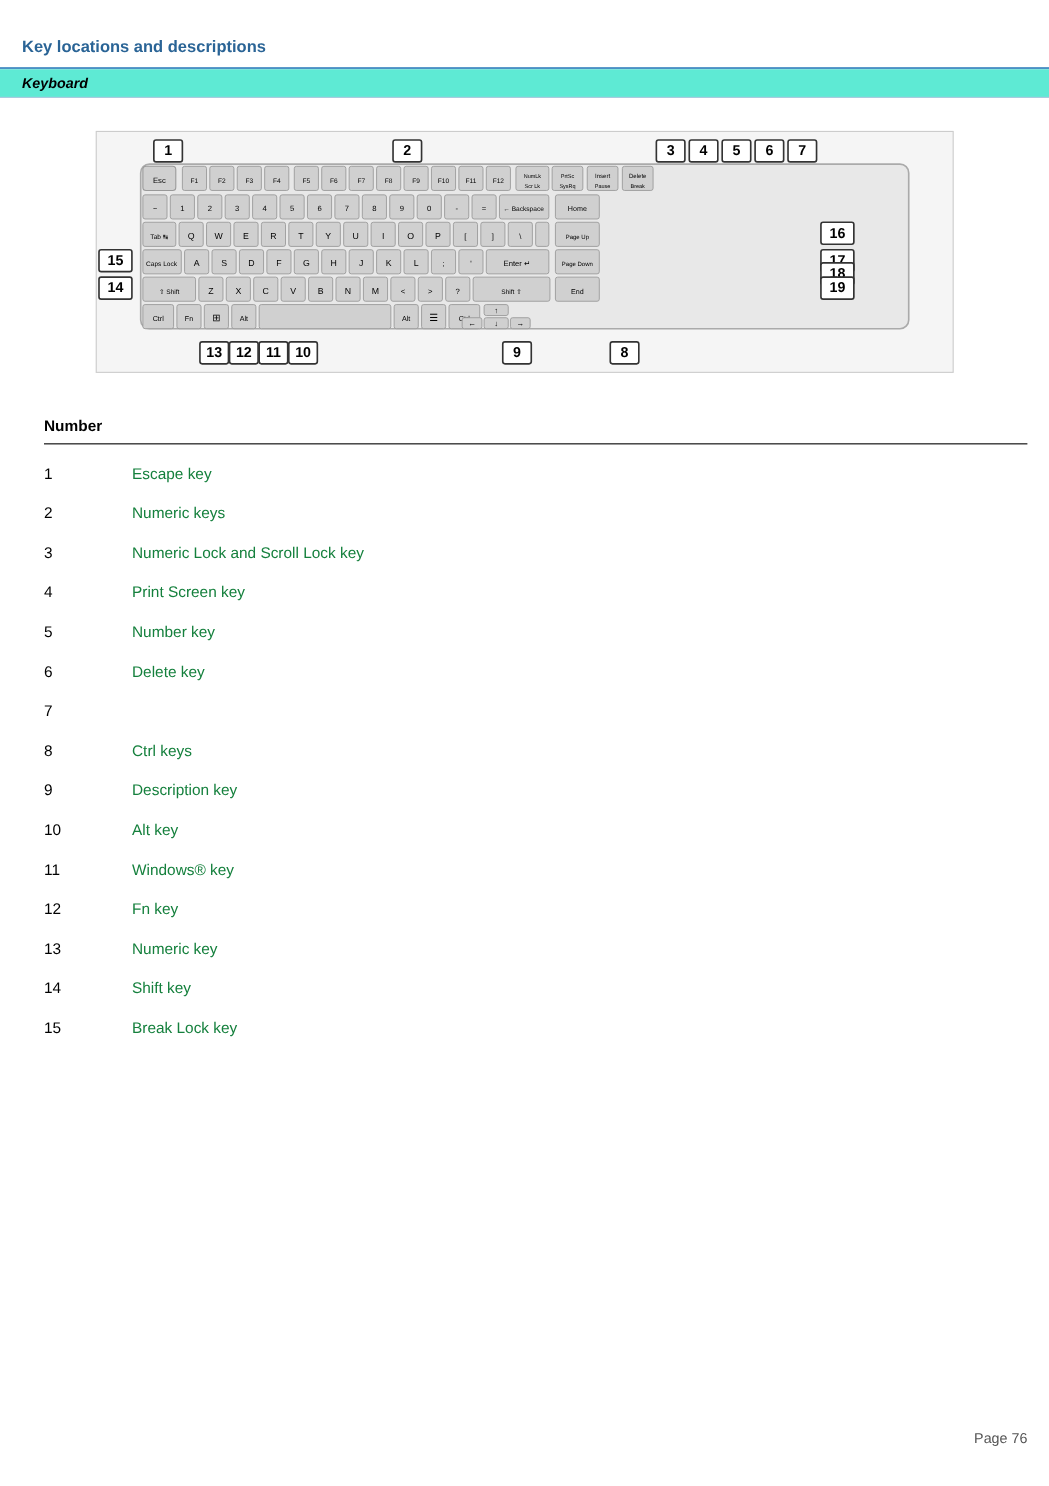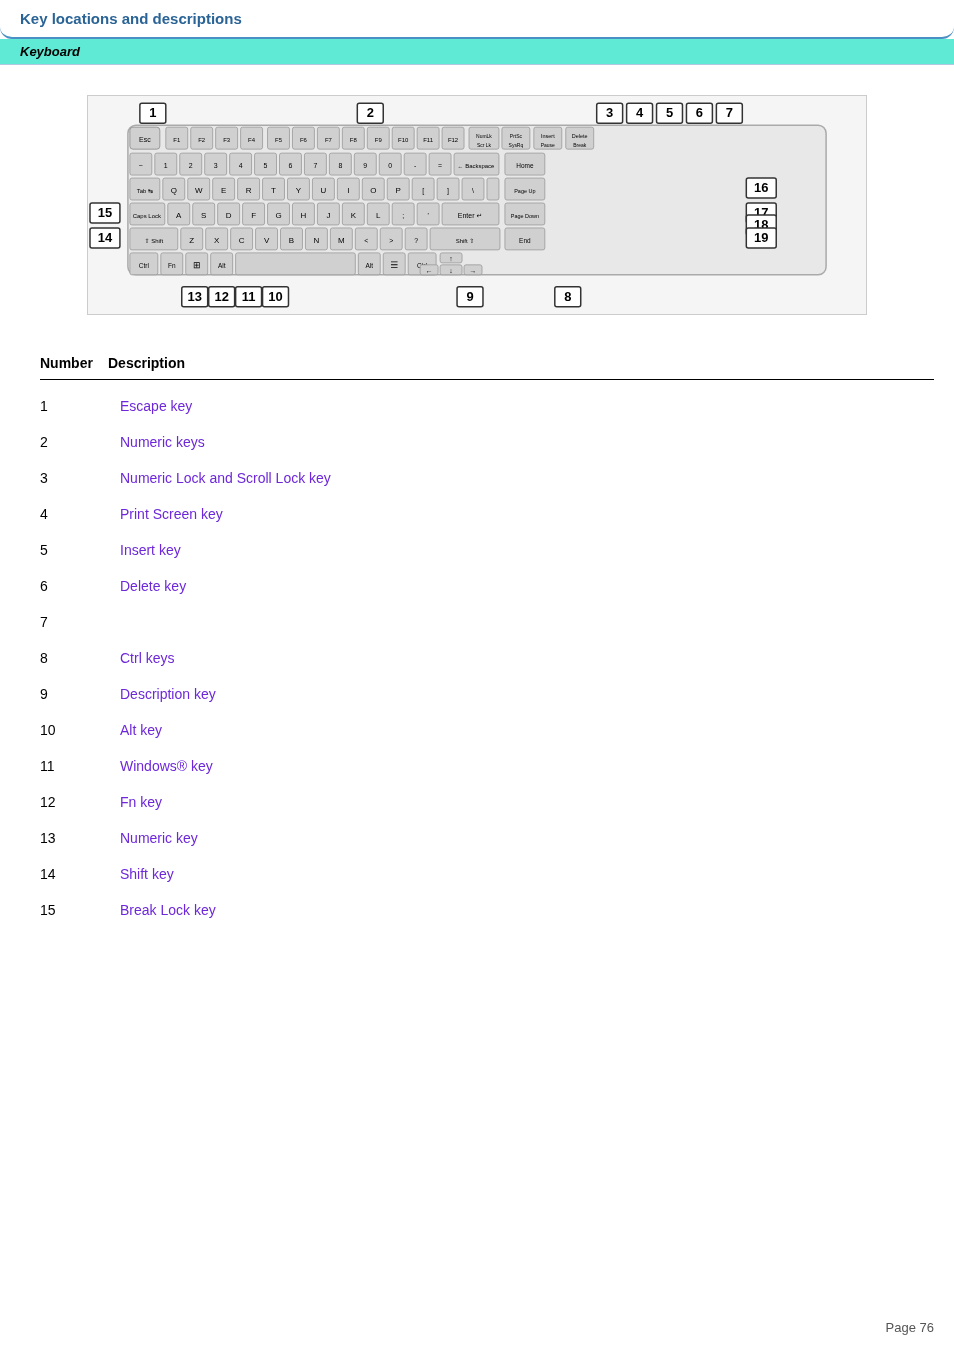--- a/index.html
+++ b/index.html
@@ -7,24 +7,23 @@
       font-family: Arial, Helvetica, sans-serif;
       font-size: 14px;
       background: #fff;
       color: #000;
       width: 954px;
       min-height: 1351px;
       position: relative;
     }
 
     .page-header {
-      padding: 10px 20px 0 20px;
+      padding: 34px 20px 0 20px;
       border-bottom: 2px solid #4a90c4;
       padding-bottom: 4px;
-      border-radius: 12px;
     }
 
     .page-title {
       font-size: 15px;
       font-weight: bold;
       color: #2a6496;
       margin-bottom: 6px;
     }
 
     .section-header {
@@ -63,21 +62,21 @@
     .table-header {
       display: flex;
       font-weight: bold;
       font-size: 14px;
       padding-bottom: 8px;
       border-bottom: 1px solid #000;
       margin-bottom: 8px;
     }
 
     .col-number {
-      width: 68px;
+      width: 88px;
       flex-shrink: 0;
     }
 
     .col-description {
       flex: 1;
     }
 
     .table-row {
       display: flex;
       padding: 10px 0;
@@ -86,26 +85,26 @@
     }
 
     .row-number {
       width: 80px;
       flex-shrink: 0;
       color: #000;
     }
 
     .row-description {
       flex: 1;
-      color: #6d28d9;
+      color: #15803d;
     }
 
     .page-number {
       position: absolute;
-      bottom: 16px;
+      bottom: 36px;
       right: 20px;
       font-size: 13px;
       color: #555;
     }
   </style>
 </head>
 <body>
 
 <div class="page-header">
   <div class="page-title">Key locations and descriptions</div>
@@ -379,42 +378,41 @@
       <rect x="660" y="133" width="30" height="20" rx="2" fill="white" stroke="#333" stroke-width="1.5"></rect>
       <text x="675" y="147" text-anchor="middle" font-size="13" font-weight="bold" fill="#000">19</text>
 
     </svg>
   </div>
 </div>
 
 <div class="table-section">
   <div class="table-header">
     <div class="col-number">Number</div>
-    <div class="col-description">Description</div>
   </div>
   <div id="table-rows-container">
       <div class="table-row">
         <div class="row-number">1</div>
         <div class="row-description">Escape key</div>
       </div>
       <div class="table-row">
         <div class="row-number">2</div>
         <div class="row-description">Numeric keys</div>
       </div>
       <div class="table-row">
         <div class="row-number">3</div>
         <div class="row-description">Numeric Lock and Scroll Lock key</div>
       </div>
       <div class="table-row">
         <div class="row-number">4</div>
         <div class="row-description">Print Screen key</div>
       </div>
       <div class="table-row">
         <div class="row-number">5</div>
-        <div class="row-description">Insert key</div>
+        <div class="row-description">Number key</div>
       </div>
       <div class="table-row">
         <div class="row-number">6</div>
         <div class="row-description">Delete key</div>
       </div>
       <div class="table-row">
         <div class="row-number">7</div>
       </div>
       <div class="table-row">
         <div class="row-number">8</div>

